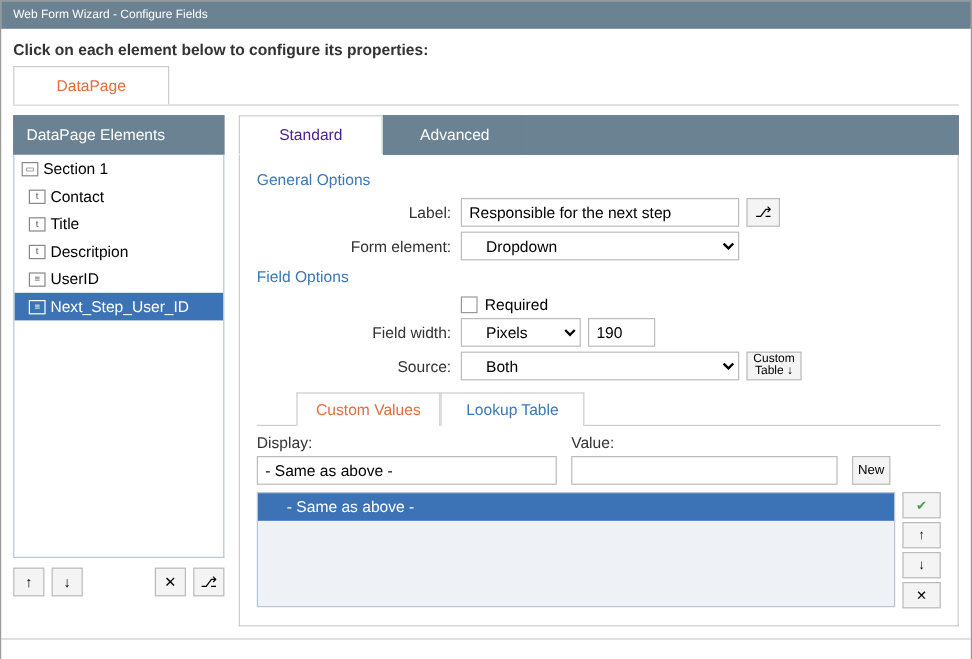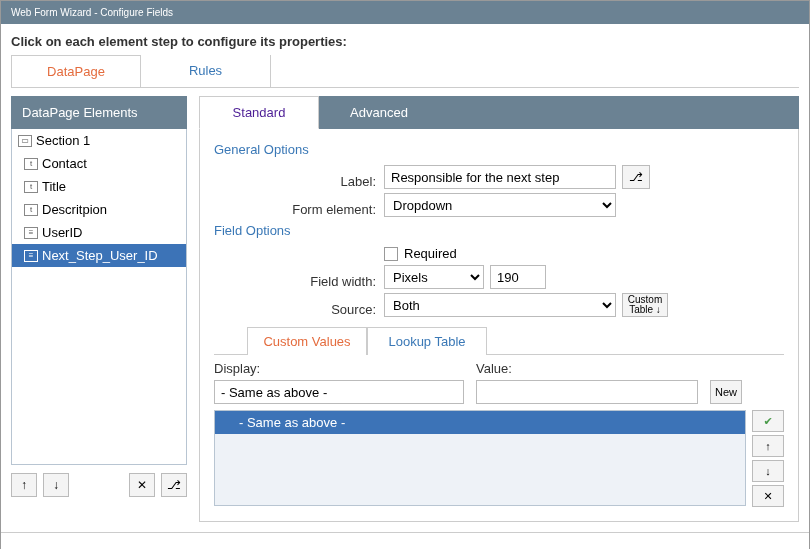--- a/index.html
+++ b/index.html
@@ -24,24 +24,24 @@
   .left-toolbar .spacer { flex: 1; }
   .small-btn { width: 26px; height: 24px; border: 1px solid #bbb; background: #f4f4f4; font-size: 12px; cursor: pointer; display:flex; align-items:center; justify-content:center; }
   .right-panel { flex: 1; }
   .inner-tabs { display: flex; }
   .inner-tab { width: 120px; text-align: center; padding: 8px 0; font-size: 13px; border: 1px solid #ccc; cursor: pointer; }
   .inner-tab.active { background: #fff; color: #4c1d95; border-bottom: 1px solid #fff; position: relative; z-index: 2; }
   .inner-tab.secondary { background: #6b8293; color: #fff; border: 1px solid #6b8293; }
   .inner-tab-rest { flex: 1; background: #6b8293; border: 1px solid #6b8293; }
   .config-area { border: 1px solid #ccc; border-top: none; padding: 8px 14px 14px 14px; font-size: 13px; margin-top: -1px; }
   .section-title { color: #3a78b6; margin: 6px 0 8px 0; }
-  .field-row { display: flex; align-items: flex-end; margin: 4px 0; }
+  .field-row { display: flex; align-items: center; margin: 4px 0; }
   .field-label { width: 170px; text-align: right; padding-right: 8px; color: #333; }
   .field-input-text { border: 1px solid #bbb; height: 24px; padding: 0 6px; font-size: 13px; width: 232px; }
-  .field-select { border: 1px solid #bbb; height: 24px; padding: 0 4px; font-size: 13px; background: #fff; }
+  .field-select { border: 1px solid #bbb; height: 24px; padding: 0 16px; font-size: 13px; background: #fff; }
   .tiny-btn { width: 28px; height: 24px; border: 1px solid #bbb; background: #f4f4f4; margin-left: 6px; cursor: pointer; display:flex; align-items:center; justify-content:center; font-size:12px; }
   .checkbox-row { display: flex; align-items: center; gap: 6px; }
   .sub-tabs { display: flex; margin-top: 10px; padding-left: 33px; }
   .sub-tab { width: 120px; text-align: center; padding: 6px 0; font-size: 13px; border: 1px solid #ccc; cursor: pointer; border-bottom: none; }
   .sub-tab.active { color: #e46c3e; background: #fff; }
   .sub-tab.inactive { color: #3a78b6; background: #fff; }
   .values-area { border-top: 1px solid #ccc; padding-top: 6px; margin-top: -1px; }
   .values-headers { display: flex; gap: 12px; }
   .vh-col { display: flex; flex-direction: column; }
   .vh-label { font-size: 13px; color: #333; margin-bottom: 4px; }
@@ -60,25 +60,24 @@
 </style>
 </head>
 <body>
 
 <div class="window">
 
   <div class="titlebar">
     <span>Web Form Wizard - Configure Fields</span>
   </div>
 
-  <div class="instructions">Click on each element step to configure its properties:</div>
+  <div class="instructions">Click on each element below to configure its properties:</div>
 
   <div class="outer-tabs">
     <div class="outer-tab active">DataPage</div>
-    <div class="outer-tab inactive">Rules</div>
   </div>
 
   <div class="body-row">
 
     <div class="left-panel">
       <div class="dp-header">DataPage Elements</div>
       <div class="dp-list">
         <div class="dp-item">
           <span class="icon-box">▭</span>
           <span>Section 1</span>

